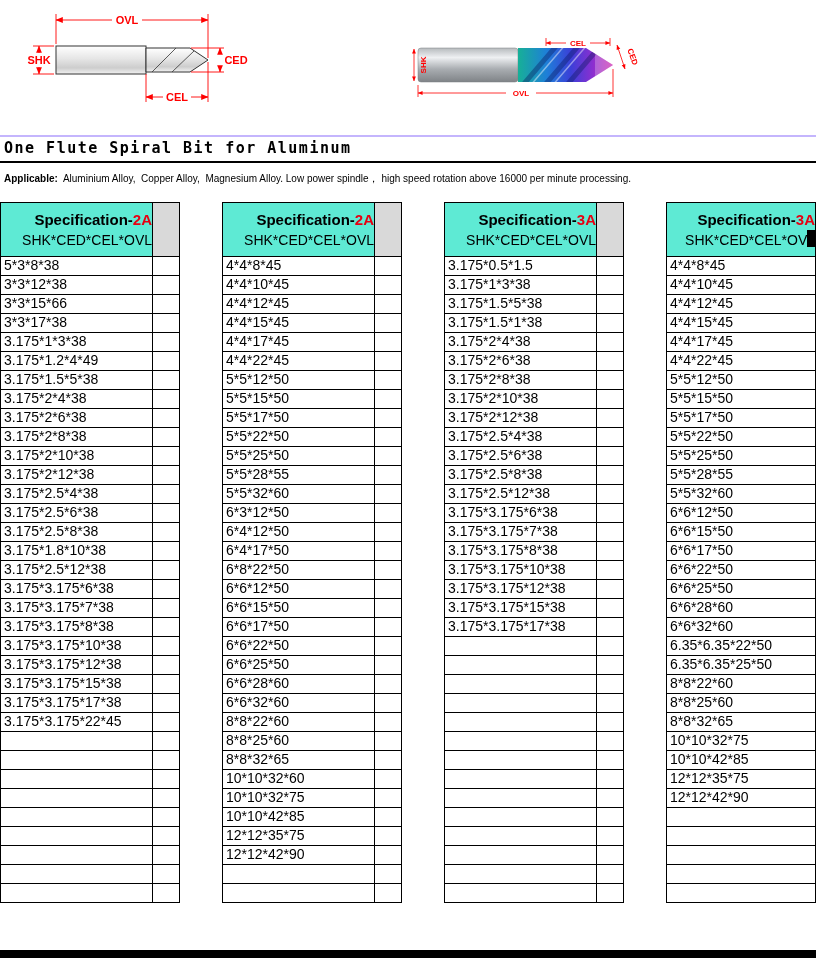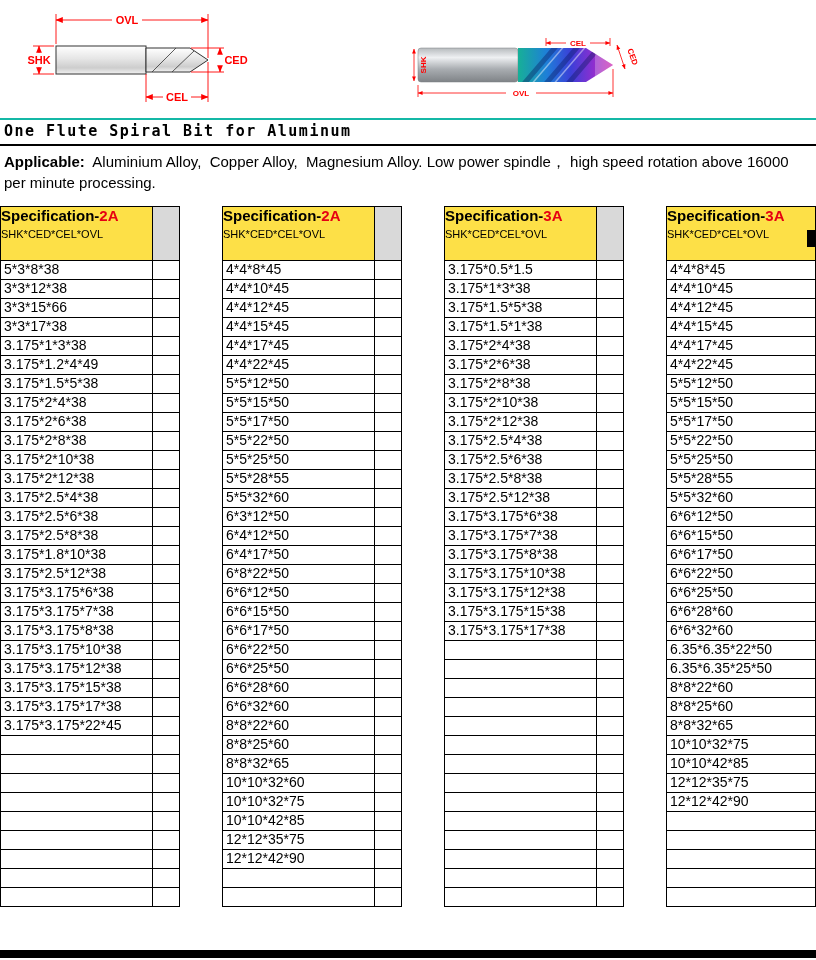--- a/index.html
+++ b/index.html
@@ -3,58 +3,58 @@
 <meta charset="utf-8">
 <style>
   * { margin:0; padding:0; box-sizing:border-box; }
   html, body { width:816px; background:#ffffff; }
   body {
     height:960px; position:relative; overflow:hidden;
     font-family:"Liberation Sans", sans-serif; color:#000;
   }
 
   
-  .diagrams { position:relative; height:118px; }
+  .diagrams { position:relative; height:135px; }
   .draw  { position:absolute; left:24px;  top:4px; }
   .photo { position:absolute; left:410px; top:32px; }
   svg text.dim    { font:bold 11px "Liberation Sans", sans-serif; fill:#ff0000; text-anchor:middle; }
   svg text.dim-sm { font:bold 8px  "Liberation Sans", sans-serif; fill:#ff0000; text-anchor:middle; }
 
   
   .title-bar {
-    border-top:2px solid #14b8a6; border-bottom:2px solid #000;
+    border-top:2px solid #c4b5fd; border-bottom:2px solid #000;
     padding:2px 4px 3px 4px;
     font-family:"DejaVu Sans Mono", monospace;
     font-weight:bold; font-size:15px; letter-spacing:1.5px; line-height:19px;
   }
 
   
-  .desc { padding:5px 6px 2px 4px; font-size:15px; line-height:21px; }
+  .desc { padding:5px 6px 2px 4px; font-size:10px; line-height:21px; }
   .desc p { white-space:pre-wrap; margin-bottom:3px; }
   .desc b { font-weight:bold; }
 
   
   #spec-grid {
     margin-top:8px;
     display:grid;
     grid-template-columns:152px 28px 42px 152px 28px 42px 152px 28px 42px 150px;
     grid-template-rows:55px;
     grid-auto-rows:19px;
   }
   .hcell {
-    background:#fde047;
+    background:#5eead4;
     border:1px solid #000; border-right:none;
-    text-align:left; padding-top:0;
+    text-align:right; padding-top:8px;
   }
   .hcell.last { border-right:1px solid #000; }
   .hnarrow { background:#d9d9d9; border:1px solid #000; }
   .hgap { background:#fff; }
   .h-title { font-weight:bold; font-size:15px; }
   .h-title .accent { color:#e60012; }
-  .h-sub { font-size:11px; margin-top:4px; }
+  .h-sub { font-size:14px; margin-top:4px; }
   .dcell {
     border-left:1px solid #000; border-bottom:1px solid #000;
     font-size:14px; line-height:17.5px; padding-left:3px;
     white-space:nowrap; overflow:hidden;
   }
   .dcell.last { border-right:1px solid #000; }
   .dnarrow { border-left:1px solid #000; border-right:1px solid #000; border-bottom:1px solid #000; }
   .dgap { background:#fff; }
 
   

